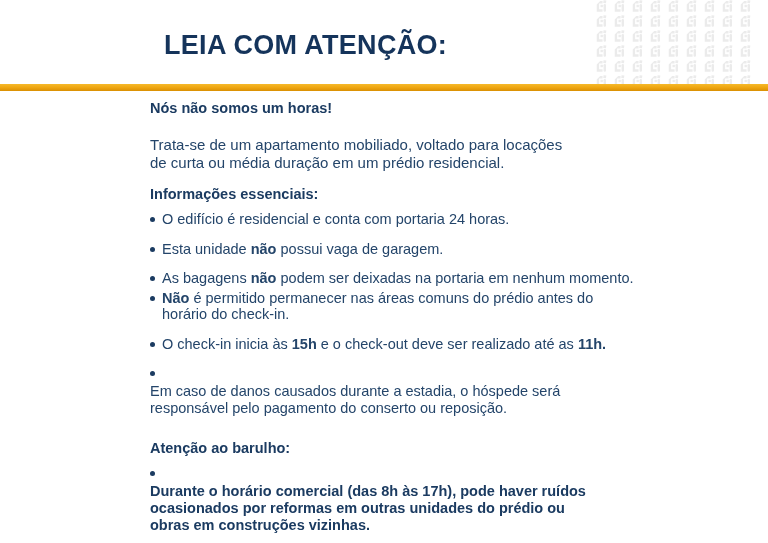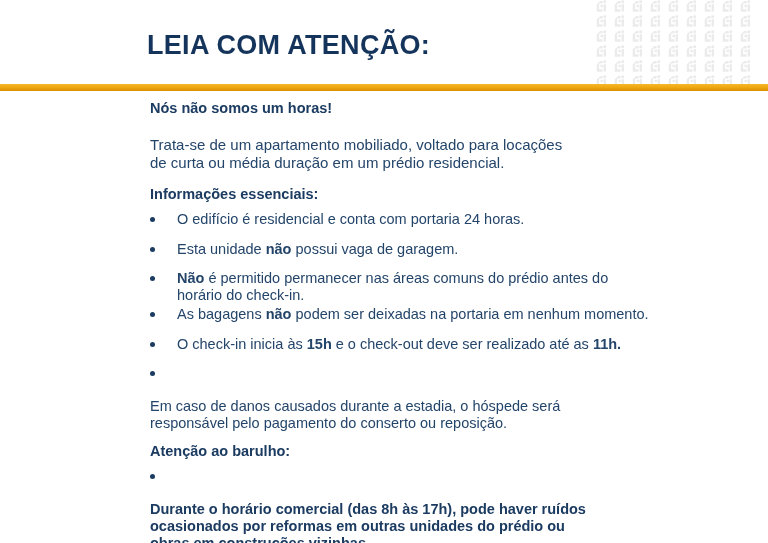--- a/index.html
+++ b/index.html
@@ -12,21 +12,21 @@
 
   
   .pattern {
     position:absolute; top:0; right:0; width:174px; height:85px;
     display:flex; flex-wrap:wrap; gap:3px 5px; align-content:flex-start;
     overflow:hidden; z-index:1;
   }
   .pat-tile { width:13px; height:12px; --c1:#ebebeb; --c2:#ebebeb; flex:0 0 auto; }
 
   .title {
-    position:absolute; left:147px; top:30px; z-index:2;
+    position:absolute; left:164px; top:30px; z-index:2;
     font-size:27px; font-weight:800; letter-spacing:0.3px;
     color:#15345b;
   }
 
   .logo {
     position:absolute; left:631px; top:14px; width:100px; z-index:2;
     text-align:center;
   }
   .logo-icon { display:block; margin:0 auto; width:29px; height:30px; --c1:#1f679f; --c2:#f2a51b; }
   .logo-text { font-size:22px; font-weight:700; color:#1c6fae; line-height:1.0; margin-top:1px; }
@@ -39,29 +39,29 @@
   .divider {
     position:absolute; left:0; top:84px; width:768px; height:7px; z-index:3;
     background:linear-gradient(180deg,#f6b92a 0%,#eda40f 55%,#d98f03 100%);
   }
 
   .content { position:absolute; left:150px; top:100px; width:540px; color:#24456a; }
   .content h2 { font-size:14.5px; font-weight:700; color:#1b3b61; }
   .intro { font-size:15px; line-height:18px; margin-top:20px; white-space:pre-wrap; }
   .sec-heading { margin-top:14px; }
   ul { list-style:none; margin-top:9px; }
-  li { display:flex; gap:22px; margin-bottom:13px; }
+  li { display:flex; gap:7px; margin-bottom:13px; }
   li:last-child { margin-bottom:0;flex-direction:column; }
   ul[data-name="essentials-list"] li:nth-child(3) { margin-bottom:3px; }
   .dot { width:5px; height:5px; border-radius:50%; background:#1b3b61; margin-top:6px; flex:0 0 auto; }
   .li-text { font-size:14.5px; line-height:16.5px; white-space:pre-wrap; }
   .li-text b { font-weight:700; }
   ul[data-name="noise-list"] { margin-top:9px; }
   ul[data-name="noise-list"] .li-text { font-weight:700; line-height:17px; color:#1b3b61; }
-  .noise-heading { margin-top:12px; }
+  .noise-heading { margin-top:24px; }
   .defs-svg { position:absolute; width:0; height:0; }
 </style>
 </head>
 <body>
 
 <svg class="defs-svg" xmlns="http://www.w3.org/2000/svg">
   <defs>
     <g id="caliza-glyph">
       <path fill="var(--c1,#1f679f)" d="M7 13 L17 3 H24 V10 H14 V27 H24 V34 H7 Z"></path>
       <rect fill="var(--c1,#1f679f)" x="18" y="14" width="7" height="7"></rect>
@@ -254,26 +254,26 @@
       <li data-name="list-item">
           <span class="dot" data-name="bullet-dot-icon"></span>
           <span class="li-text" data-name="list-item-text"><span>O edifício é residencial e conta com portaria 24 horas.</span></span>
         </li>
       <li data-name="list-item">
           <span class="dot" data-name="bullet-dot-icon"></span>
           <span class="li-text" data-name="list-item-text"><span>Esta unidade </span><b>não</b><span> possui vaga de garagem.</span></span>
         </li>
       <li data-name="list-item">
           <span class="dot" data-name="bullet-dot-icon"></span>
+          <span class="li-text" data-name="list-item-text"><span>As bagagens </span><b>não</b><span> podem ser deixadas na portaria em nenhum momento.</span></span>
+        </li>
+      <li data-name="list-item">
+          <span class="dot" data-name="bullet-dot-icon"></span>
           <span class="li-text" data-name="list-item-text"><span></span><b>Não</b><span> é permitido permanecer nas áreas comuns do prédio antes do
 horário do check-in.</span></span>
-        </li>
-      <li data-name="list-item">
-          <span class="dot" data-name="bullet-dot-icon"></span>
-          <span class="li-text" data-name="list-item-text"><span>As bagagens </span><b>não</b><span> podem ser deixadas na portaria em nenhum momento.</span></span>
         </li>
       <li data-name="list-item">
           <span class="dot" data-name="bullet-dot-icon"></span>
           <span class="li-text" data-name="list-item-text"><span>O check-in inicia às </span><b>15h</b><span> e o check-out deve ser realizado até as </span><b>11h.</b><span></span></span>
         </li>
       <li data-name="list-item">
           <span class="dot" data-name="bullet-dot-icon"></span>
           <span class="li-text" data-name="list-item-text"><span>Em caso de danos causados durante a estadia, o hóspede será
 responsável pelo pagamento do conserto ou reposição.</span></span>
         </li>

